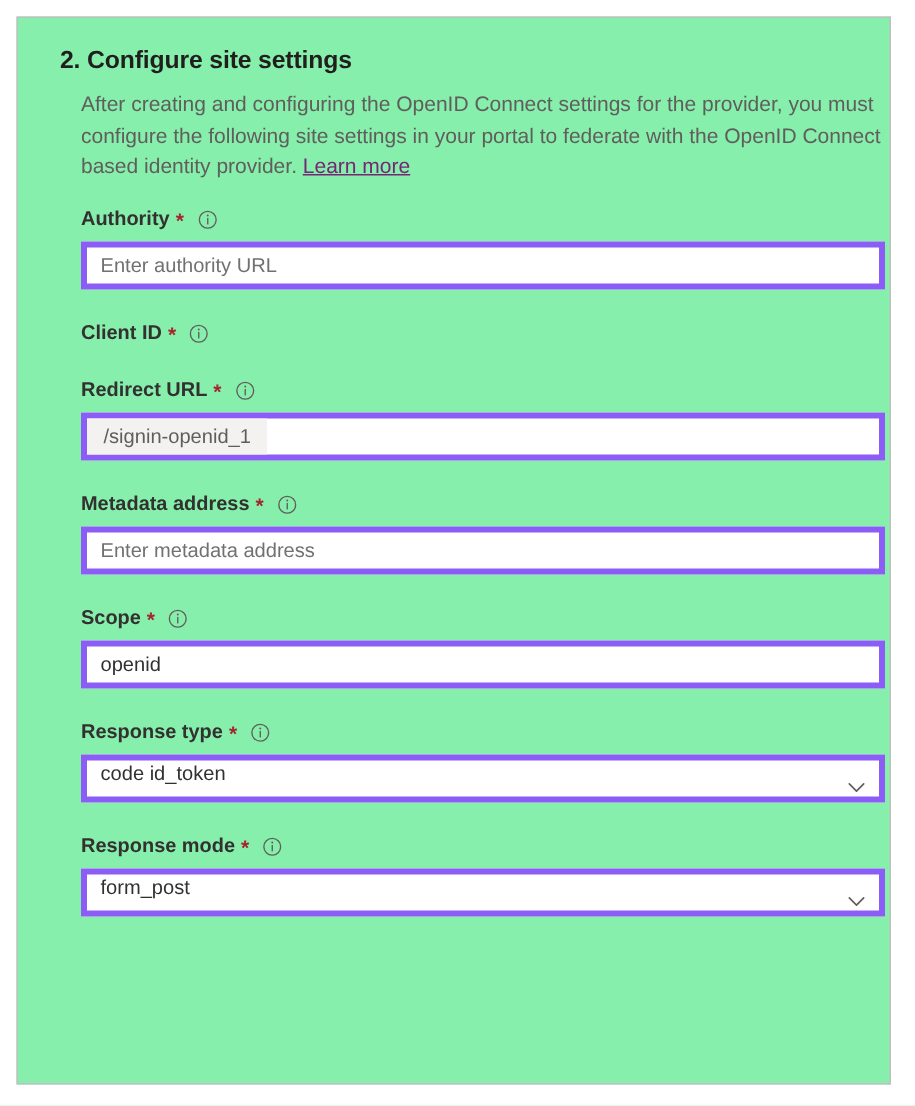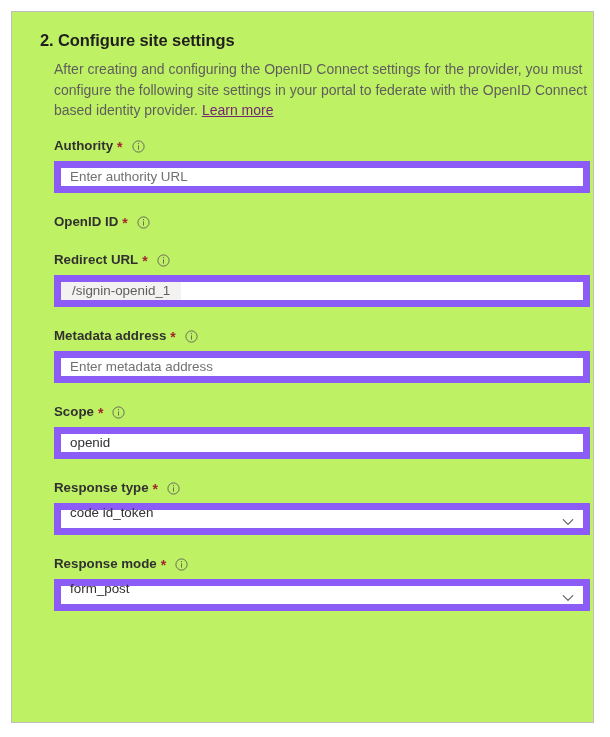--- a/index.html
+++ b/index.html
@@ -16,21 +16,21 @@
     color: #323130;
   }
 
   .card {
     position: absolute;
     left: 11px;
     top: 11px;
     width: 583px;
     height: 712px;
     border: 1px solid #bfbfbf;
-    background: #bef264;
+    background: #86efac;
     box-sizing: border-box;
     padding: 18px 16px 0 16px;
   }
 
   .section-title {
     font-size: 16.5px;
     font-weight: bold;
     color: #201f1e;
     letter-spacing: -0.1px;
     margin: 0 0 9px 12px;
@@ -95,21 +95,21 @@
     cursor: pointer;
   }
   .info-icon svg { display: block; }
 
   .control {
     position: relative;
     display: flex;
     align-items: stretch;
     width: 536px;
     height: 32px;
-    border: 7px solid #8b5cf6;
+    border: 4px solid #8b5cf6;
     background: #ffffff;
     box-sizing: border-box;
   }
 
   .control input {
     flex: 1 1 auto;
     border: 0;
     outline: none;
     background: transparent;
     font-family: "Liberation Sans", sans-serif;
@@ -185,21 +185,21 @@
               <rect x="6.05" y="5.3" width="0.9" height="4.3" fill="#605e5c"></rect>
             </svg>
           </span>
         </div>
         <div class="control">
           <input type="text" placeholder="Enter authority URL" style="">
         </div>
       </div>
       <div class="field">
         <div class="field-label">
-          <span class="label-text">OpenID ID</span>
+          <span class="label-text">Client ID</span>
           <span class="req-star">*</span>
           <span class="info-icon">
             <svg width="13" height="13" viewBox="0 0 13 13">
               <circle cx="6.5" cy="6.5" r="5.6" fill="none" stroke="#605e5c" stroke-width="0.9"></circle>
               <circle cx="6.5" cy="3.6" r="0.65" fill="#605e5c"></circle>
               <rect x="6.05" y="5.3" width="0.9" height="4.3" fill="#605e5c"></rect>
             </svg>
           </span>
         </div>
       </div>

